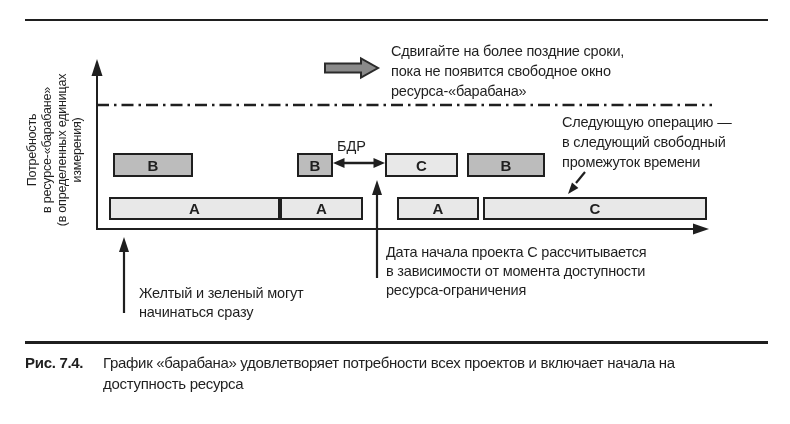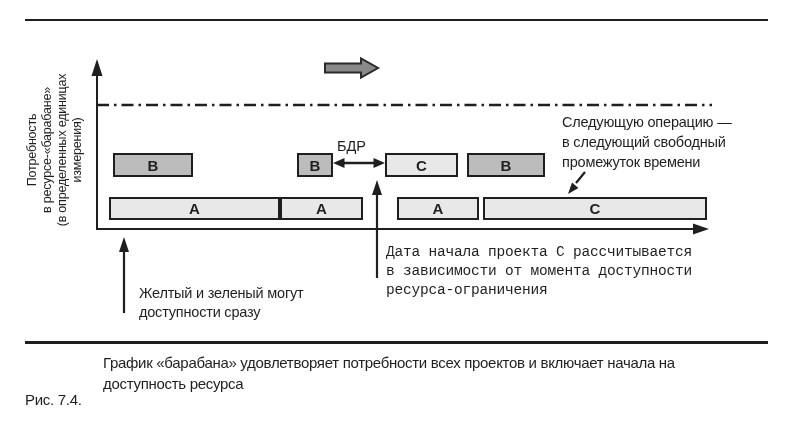--- a/index.html
+++ b/index.html
@@ -27,21 +27,21 @@
 
   .ann {
     position: absolute;
     font-size: 14.5px;
     line-height: 20px;
     letter-spacing: -0.2px;
     color: #1f1f1f;
   }
   .ann-shift   { left: 391px; top: 41px;  }
   .ann-next    { left: 562px; top: 112px; }
-  .ann-cstart  { left: 386px; top: 243px; line-height: 19px; font-family: Liberation Mono, monospace; }
+  .ann-cstart  { left: 386px; top: 243px; line-height: 19px; }
   .ann-startnow{ left: 139px; top: 284px; line-height: 19px; }
 
   .bdr-label {
     position: absolute;
     left: 337px; top: 138px; width: 46px;
     text-align: left;
     font-size: 14.5px;
   }
 
   .y-axis-label {
@@ -82,22 +82,21 @@
     position: absolute;
     left: 25px; top: 352px;
     display: flex;
     font-size: 15px;
     letter-spacing: -0.3px;
     line-height: 21px;
   }
   .caption .fig-num {
     width: 78px;
     flex: 0 0 78px;
-    font-weight: normal;
-    margin-top: 37px;
+    font-weight: bold;
   }
   .caption .cap-text { width: 660px; }
 </style>
 </head>
 <body>
 
 <div class="page">
 
   <div class="rule top"></div>
 
@@ -137,28 +136,31 @@
       <line x1="585" y1="172" x2="576" y2="183" stroke="#1f1f1f" stroke-width="2.2"></line>
       <polygon points="568,194 578.4,188 572,182.6" fill="#1f1f1f"></polygon>
     </g>
   </svg>
 
   <div class="y-axis-label pre">Потребность
 в ресурсе-«барабане»
 (в определенных единицах
 измерения)</div>
 
+  <div class="ann ann-shift pre">Сдвигайте на более поздние сроки,
+пока не появится свободное окно
+ресурса-«барабана»</div>
   <div class="ann ann-next pre">Следующую операцию —
 в следующий свободный
 промежуток времени</div>
   <div class="ann ann-cstart pre">Дата начала проекта С рассчитывается
 в зависимости от момента доступности
 ресурса-ограничения</div>
   <div class="ann ann-startnow pre">Желтый и зеленый могут
-доступности сразу</div>
+начинаться сразу</div>
   <div class="bdr-label">БДР</div>
 
   <div class="bar dark row-top bar-b1">B</div>
   <div class="bar dark row-top bar-b2">B</div>
   <div class="bar light row-top bar-c1">C</div>
   <div class="bar dark row-top bar-b3">B</div>
 
   <div class="bar light row-bottom bar-a1">A</div>
   <div class="bar light row-bottom bar-a2">A</div>
   <div class="bar light row-bottom bar-a3">A</div>

